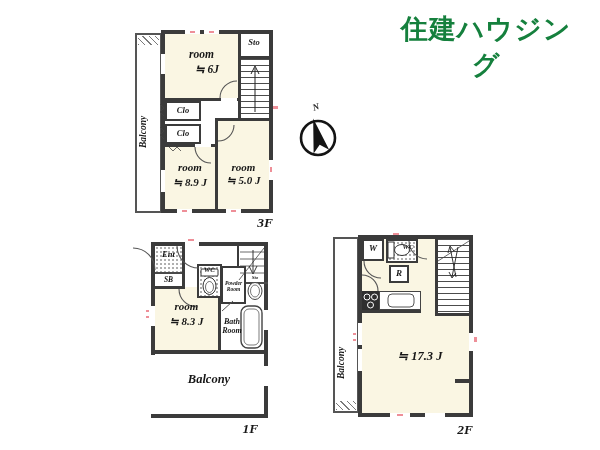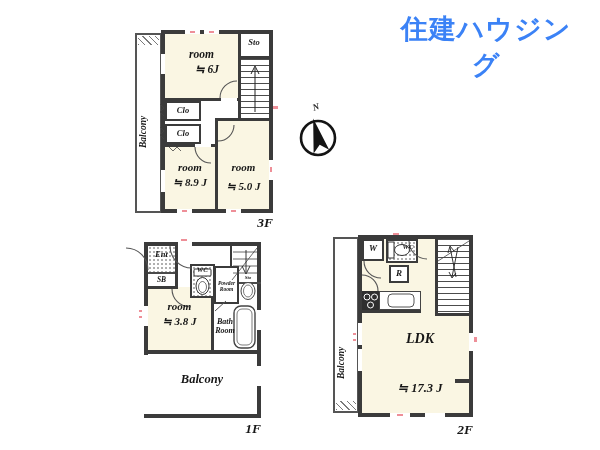--- a/index.html
+++ b/index.html
@@ -21,21 +21,21 @@
   .treads{background-color:#fff;background-image:repeating-linear-gradient(to bottom,#4c4c4c 0 1px,transparent 1px 6px);}
   .hatch{position:absolute;background-image:repeating-linear-gradient(45deg,#7a7a7a 0 1px,transparent 1px 4.5px);}
   .win-h{position:absolute;height:4px;background:#fff;
          background-image:linear-gradient(to bottom,transparent 40%,#7a7a7a 40% 62%,transparent 62%);}
   .win-v{position:absolute;width:4px;background:#fff;
          background-image:linear-gradient(to right,transparent 40%,#7a7a7a 40% 62%,transparent 62%);}
   .pink{position:absolute;background:#ee8f98;}
   .svgov{position:absolute;left:0;top:0;pointer-events:none;}
   #logo{position:absolute;left:390px;top:11px;width:192px;height:34px;text-align:center;
         font-family:"Liberation Sans",sans-serif;font-weight:bold;font-size:27px;
-        letter-spacing:1px;color:#3b82f6;}
+        letter-spacing:1px;color:#15803d;}
 </style>
 </head>
 <body>
 
 <div id="stage">
 
   <div id="logo">住建ハウジング</div>
 
   <div class="lbl" style="left:306px;top:102px;width:20px;font-size:9px;transform:rotate(-18deg);">N</div>
   <svg class="svgov" style="left:296px;top:110px;" width="48" height="54">
@@ -96,26 +96,26 @@
     </svg>
 
     <div class="lbl" style="left:32px;top:18px;width:73px;font-size:11.5px;">room</div>
     <div class="lbl" style="left:32px;top:33px;width:84px;font-size:11.5px;">≒ 6J</div>
     <div class="lbl" style="left:106px;top:8px;width:30px;font-size:8.5px;">Sto</div>
     <div class="lbl" style="left:32px;top:76px;width:36px;font-size:8.5px;">Clo</div>
     <div class="lbl" style="left:32px;top:99px;width:36px;font-size:8.5px;">Clo</div>
     <div class="lbl" style="left:30px;top:131px;width:54px;font-size:11px;">room</div>
     <div class="lbl" style="left:30px;top:146px;width:54px;font-size:11px;">≒ 8.9 J</div>
     <div class="lbl" style="left:85px;top:131px;width:51px;font-size:11px;">room</div>
-    <div class="lbl" style="left:85px;top:150px;width:51px;font-size:11px;">≒ 5.0 J</div>
+    <div class="lbl" style="left:85px;top:144px;width:51px;font-size:11px;">≒ 5.0 J</div>
     <div class="lbl" style="left:105px;top:185px;width:35px;font-size:13.5px;text-align:right;">3F</div>
   </div>
 
 
-  <div class="abs" style="left:126px;top:238px;width:152px;height:200px;">
+  <div class="abs" style="left:133px;top:238px;width:152px;height:200px;">
 
     <div class="wall" style="left:18px;top:4px;width:117px;height:4px;"></div>
     <div class="wall" style="left:18px;top:4px;width:4px;height:113px;"></div>
     <div class="wall" style="left:131px;top:4px;width:4px;height:176px;"></div>
     <div class="wall" style="left:18px;top:176px;width:117px;height:4px;"></div>
     <div class="wall" style="left:18px;top:112px;width:117px;height:4px;"></div>
 
     <div class="cream" style="left:22px;top:49px;width:63px;height:63px;"></div>
     <div class="wall" style="left:85px;top:51px;width:3px;height:61px;"></div>
 
@@ -161,23 +161,23 @@
     <div class="pink" style="left:13px;top:72px;width:3px;height:2px;"></div>
     <div class="pink" style="left:13px;top:78px;width:3px;height:2px;"></div>
 
     <div class="lbl" style="left:22px;top:12px;width:27px;font-size:8.5px;">Ent</div>
     <div class="lbl" style="left:22px;top:38px;width:27px;font-size:7.5px;">SB</div>
     <div class="lbl" style="left:64px;top:29px;width:25px;font-size:7px;">WC</div>
     <div class="lbl" style="left:114px;top:37px;width:16px;font-size:5px;">Sto</div>
     <div class="lbl" style="left:89px;top:42px;width:23px;font-size:5.5px;">Powder Room</div>
     <div class="lbl" style="left:86px;top:80px;width:26px;font-size:8px;">Bath Room</div>
     <div class="lbl" style="left:22px;top:62px;width:63px;font-size:11px;">room</div>
-    <div class="lbl" style="left:22px;top:77px;width:63px;font-size:11px;">≒ 3.8 J</div>
+    <div class="lbl" style="left:22px;top:77px;width:63px;font-size:11px;">≒ 8.3 J</div>
     <div class="lbl" style="left:45px;top:134px;width:62px;font-size:12.5px;">Balcony</div>
-    <div class="lbl" style="left:100px;top:183px;width:35px;font-size:13.5px;text-align:right;">1F</div>
+    <div class="lbl" style="left:100px;top:183px;width:35px;font-size:13.5px;">1F</div>
   </div>
 
   <div class="abs" style="left:330px;top:233px;width:150px;height:206px;">
 
     <div class="outline" style="left:3px;top:4px;width:26px;height:176px;"></div>
     <div class="hatch" style="left:6px;top:168px;width:20px;height:9px;"></div>
     <div class="vlbl" style="left:6px;top:95px;width:20px;height:70px;font-size:9.5px;">Balcony</div>
 
     <div class="wall" style="left:28px;top:2px;width:115px;height:4px;"></div>
     <div class="wall" style="left:28px;top:180px;width:115px;height:4px;"></div>
@@ -223,18 +223,17 @@
     <div class="win-v" style="left:139px;top:100px;height:18px;"></div>
     <div class="pink" style="left:23px;top:100px;width:3px;height:2px;"></div>
     <div class="pink" style="left:23px;top:106px;width:3px;height:2px;"></div>
     <div class="pink" style="left:67px;top:181px;width:6px;height:2px;"></div>
     <div class="pink" style="left:144px;top:104px;width:3px;height:5px;"></div>
     <div class="pink" style="left:63px;top:0;width:6px;height:2px;"></div>
 
     <div class="lbl" style="left:32px;top:10px;width:22px;font-size:9px;">W</div>
     <div class="lbl" style="left:68px;top:11px;width:20px;font-size:7px;">WC</div>
     <div class="lbl" style="left:59px;top:35px;width:20px;font-size:9px;">R</div>
-    <div class="lbl" style="left:50px;top:98px;width:80px;font-size:14px;">LDK</div>
-    <div class="lbl" style="left:50px;top:116px;width:80px;font-size:12.5px;margin-top:32px;">≒ 17.3 J</div>
+    <div class="lbl" style="left:50px;top:116px;width:80px;font-size:12.5px;">≒ 17.3 J</div>
     <div class="lbl" style="left:108px;top:189px;width:35px;font-size:13.5px;text-align:right;">2F</div>
   </div>
 
 </div>
 
 </body></html>

